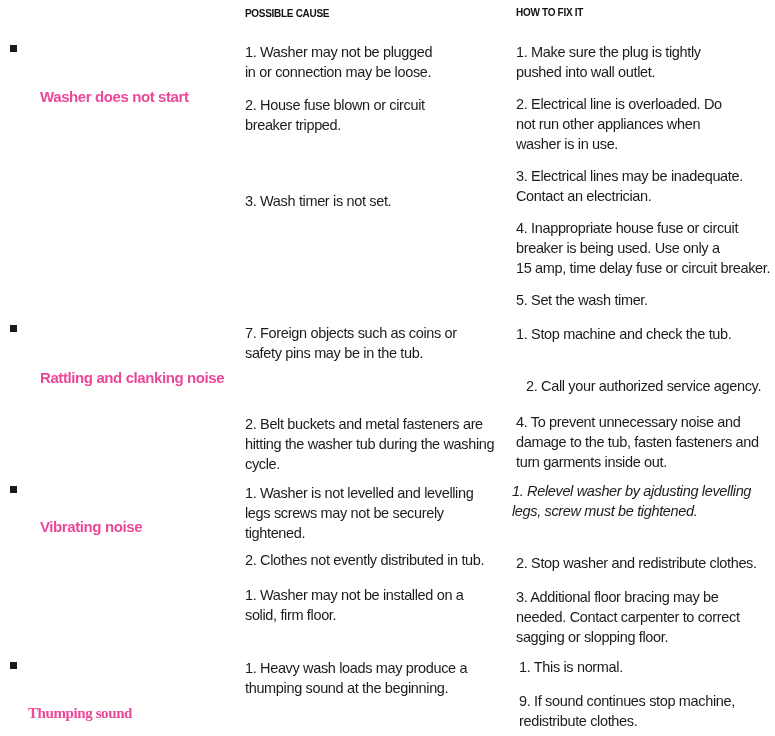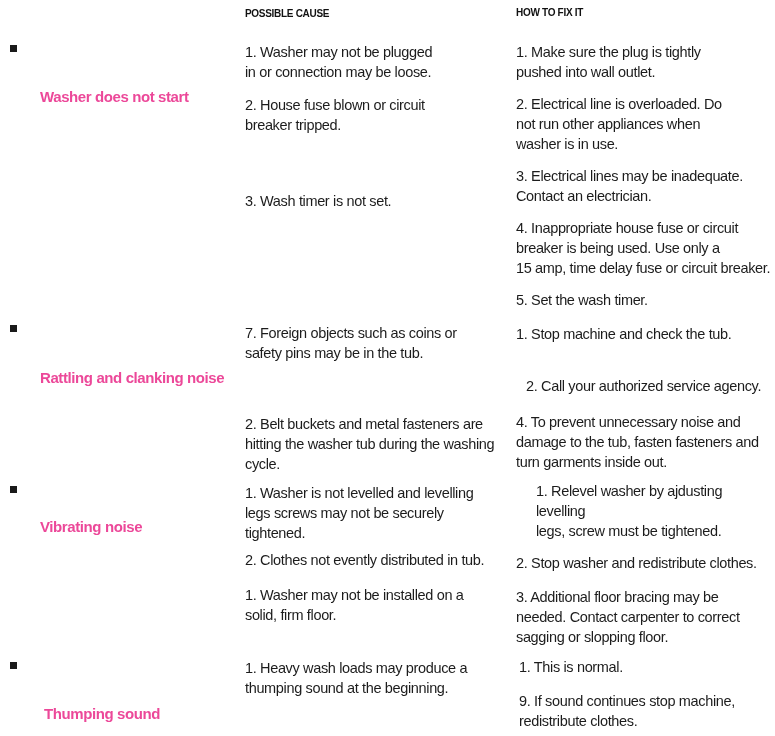--- a/index.html
+++ b/index.html
@@ -63,31 +63,31 @@
   <div class="abs bullet" style="left:10px; top:486px;"></div>
   <div class="abs problem" style="left:40px; top:472px;text-align:center;">Vibrating noise</div>
 
   <div class="abs txt" style="left:245px; top:483px;">1. Washer is not levelled and levelling
 legs screws may not be securely
 tightened.</div>
   <div class="abs txt" style="left:245px; top:550px;">2. Clothes not evently distributed in tub.</div>
   <div class="abs txt" style="left:245px; top:585px;">1. Washer may not be installed on a
 solid, firm floor.</div>
 
-  <div class="abs txt" style="left:536px; top:481px;">1. Relevel washer by ajdusting levelling
+  <div class="abs txt" style="left:512px; top:481px;font-style:italic;">1. Relevel washer by ajdusting levelling
 legs, screw must be tightened.</div>
   <div class="abs txt" style="left:516px; top:553px;">2. Stop washer and redistribute clothes.</div>
   <div class="abs txt" style="left:516px; top:587px;">3. Additional floor bracing may be
 needed. Contact carpenter to correct
 sagging or slopping floor.</div>
 </div>
 
 <div>
   <div class="abs bullet" style="left:10px; top:662px;"></div>
-  <div class="abs problem" style="left:44px; top:659px;">Thumping sound</div>
+  <div class="abs problem" style="left:28px; top:659px;font-family:Liberation Serif, serif;">Thumping sound</div>
 
   <div class="abs txt" style="left:245px; top:658px;">1. Heavy wash loads may produce a
 thumping sound at the beginning.</div>
 
   <div class="abs txt" style="left:519px; top:657px;">1. This is normal.</div>
   <div class="abs txt" style="left:519px; top:691px;">9. If sound continues stop machine,
 redistribute clothes.</div>
 </div>
 
 </body></html>

